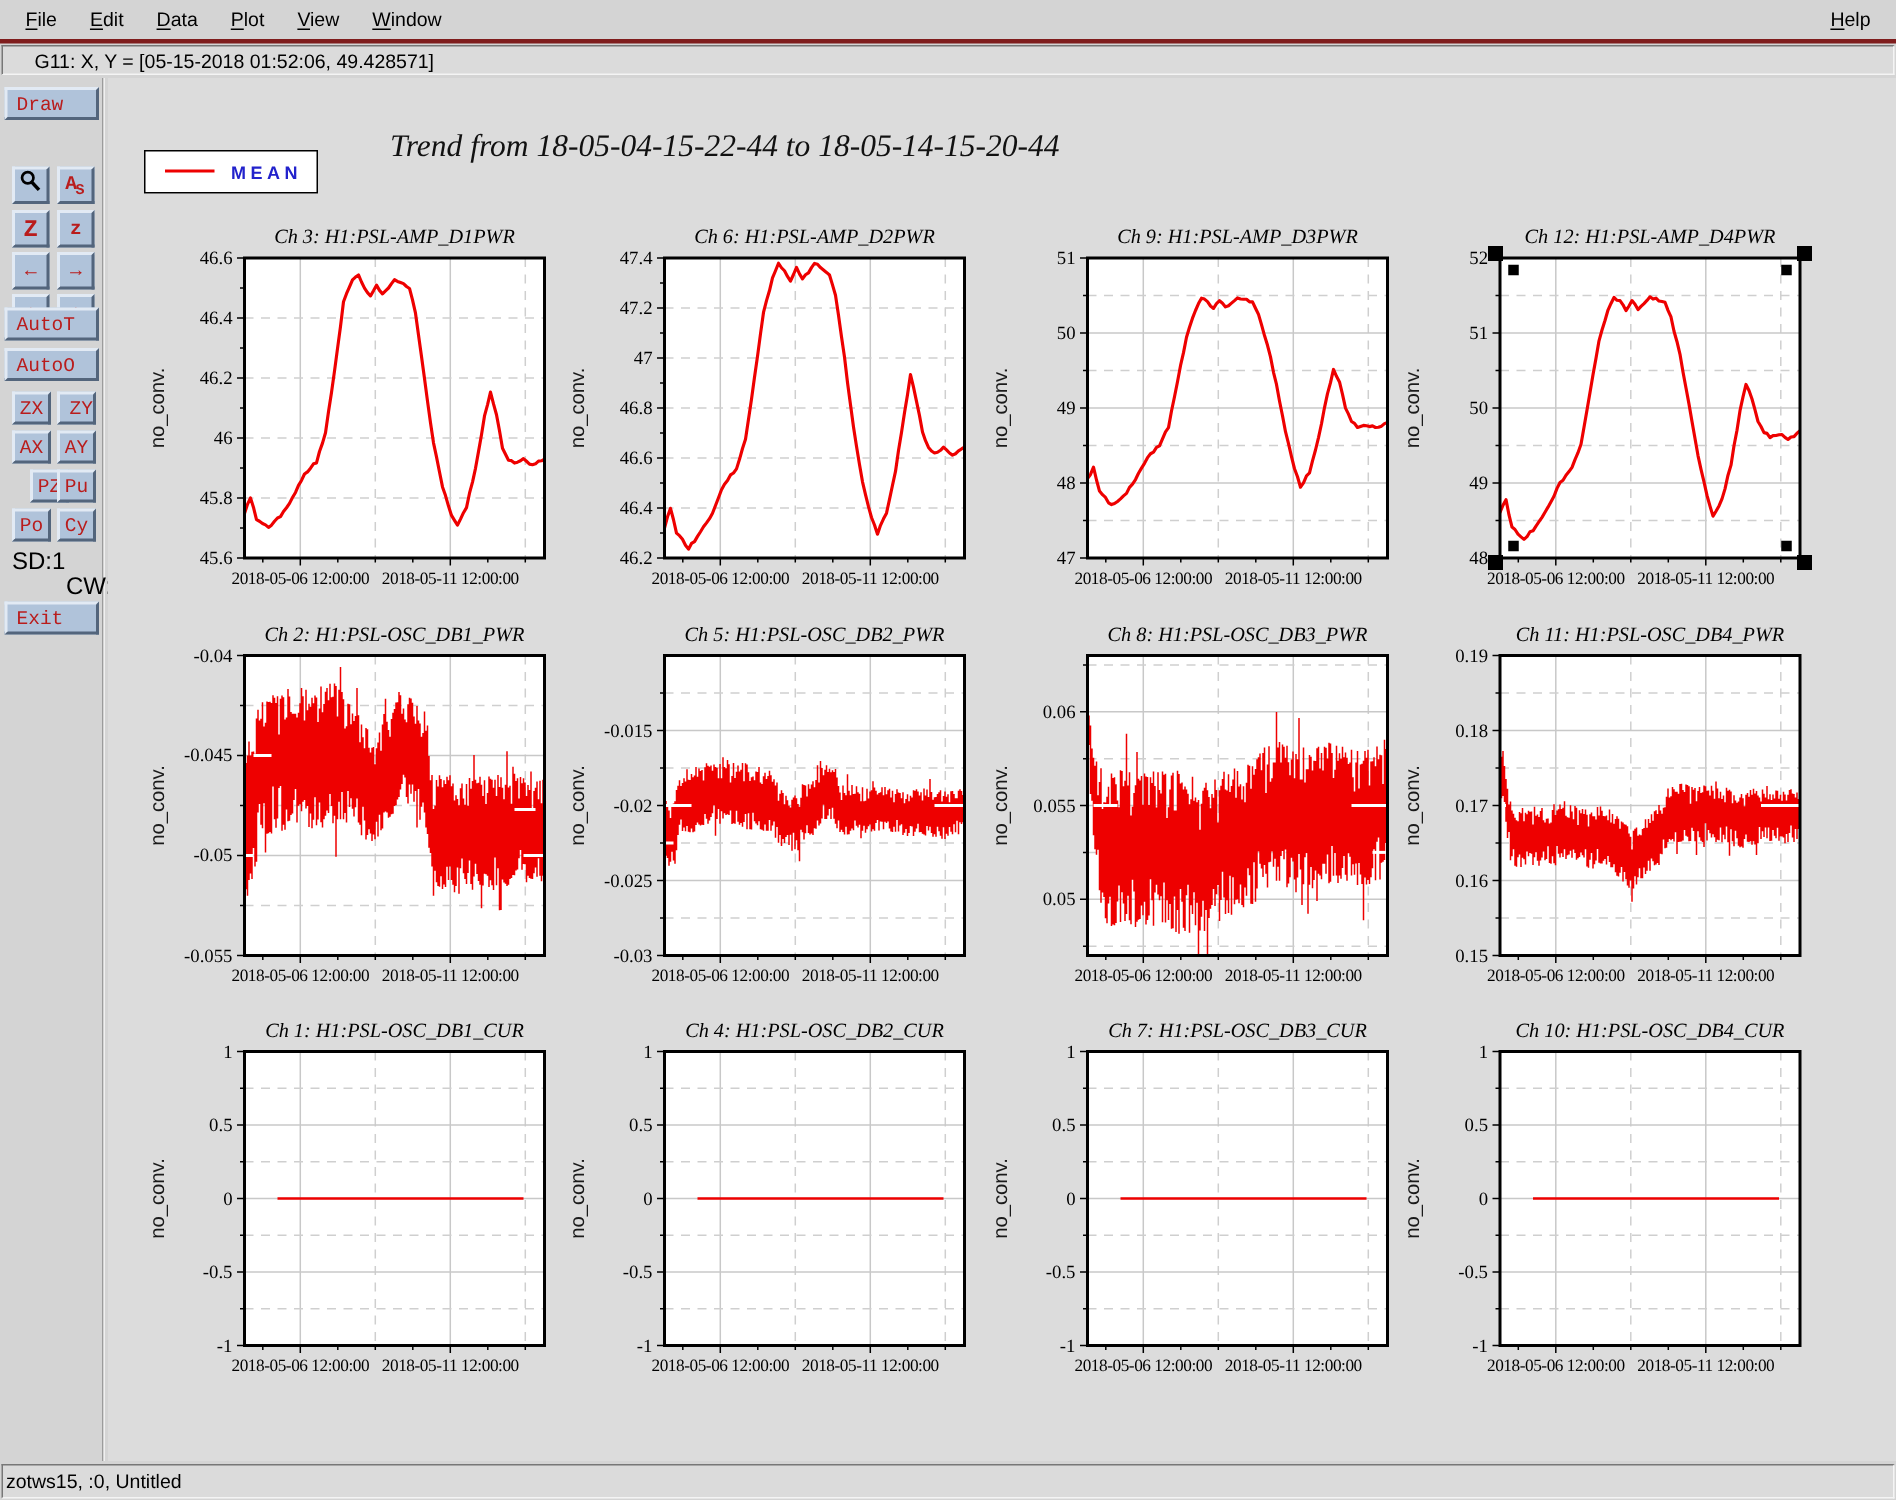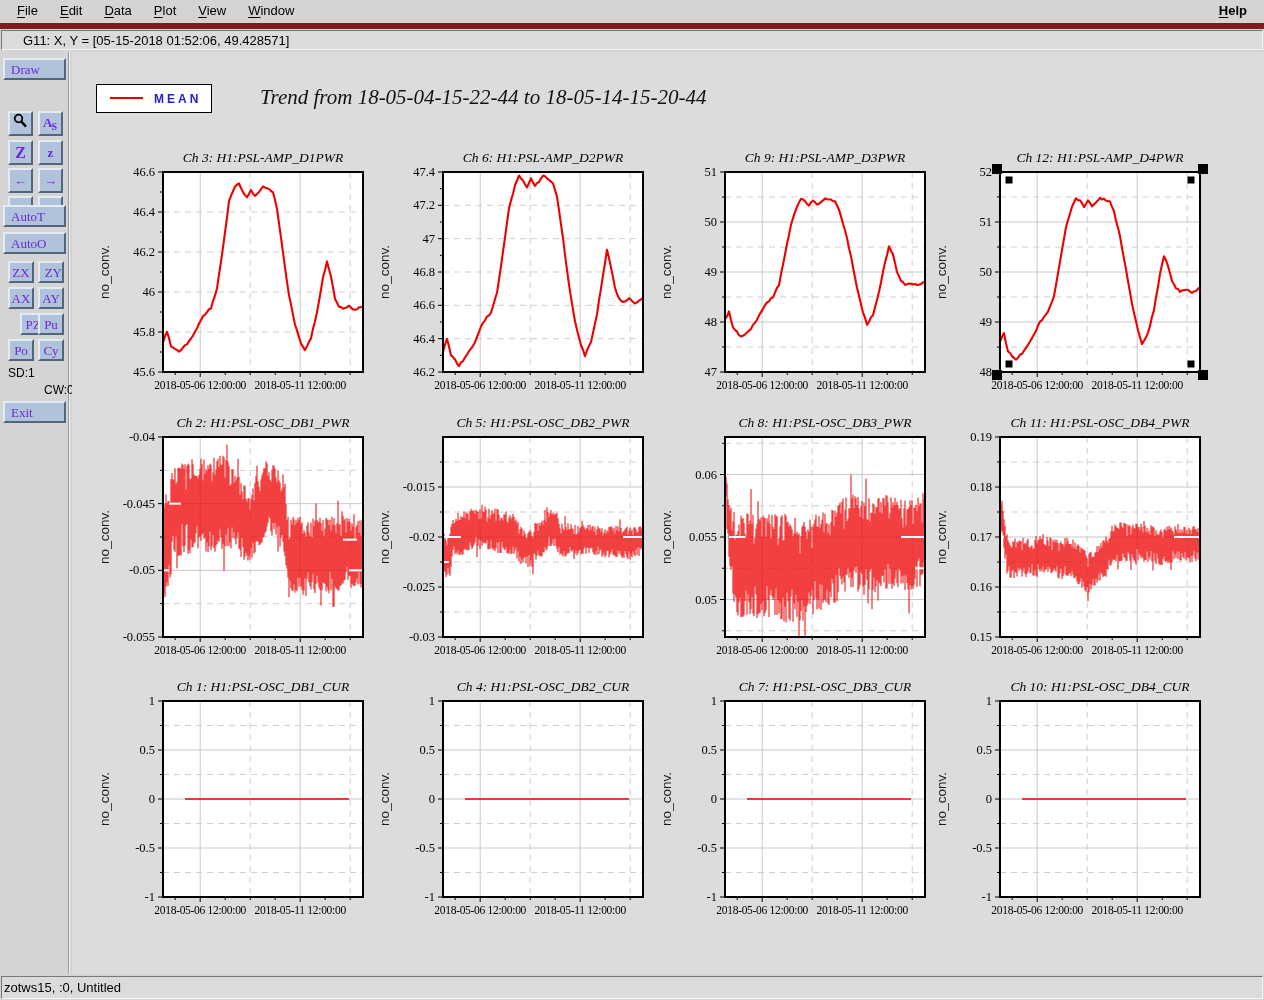--- a/index.html
+++ b/index.html
@@ -2,42 +2,42 @@
 <html><head>
 <meta charset="utf-8">
 <style>
   html,body{margin:0;padding:0;}
   body{
     width:1264px;height:1000px;position:relative;overflow:hidden;
     background:#d4d4d4;font-family:"Liberation Sans",sans-serif;color:#000;
   }
   
   .menubar{position:absolute;top:0;left:0;right:0;height:29px;background:#d4d4d4;
-    border-bottom:6px solid #7f1d1d;display:flex;align-items:flex-end;padding:0 6px;box-sizing:border-box;}
+    border-bottom:3px solid #7f1d1d;display:flex;align-items:flex-start;padding:0 6px;box-sizing:border-box;}
   .menu-item{font-size:13px;padding:5px 11px;cursor:default;}
   .menu-item .mn{text-decoration:underline;text-underline-offset:2px;}
-  .menu-help{margin-left:auto;font-weight:bold;}
+  .menu-help{margin-left:auto;}
   
   .topstatus{position:absolute;top:30px;left:1px;right:1px;height:20px;background:#dbdbdb;
     border-top:1px solid #777;border-left:1px solid #777;border-bottom:1px solid #f4f4f4;border-right:1px solid #f4f4f4;
     font-size:13px;line-height:19px;padding-left:21px;box-sizing:border-box;}
   
   .toolbar{position:absolute;top:52px;left:0;width:70px;bottom:26px;background:#d4d4d4;
     border-right:2px groove #efefef;box-sizing:border-box;}
-  .tbtn{position:absolute;background:#b0c3da;font-size:13px;color:#6d28d9;text-align:center;
+  .tbtn{position:absolute;background:#b0c3da;font-size:13px;color:#b91c1c;text-align:center;
     border-top:2px solid #e2eaf4;border-left:2px solid #e2eaf4;border-bottom:2px solid #53657c;border-right:2px solid #53657c;
-    box-sizing:border-box;padding:0;line-height:17px;font-family:Liberation Serif, serif;cursor:default;}
+    box-sizing:border-box;padding:0;line-height:17px;font-family:Liberation Mono, monospace;cursor:default;}
   .tbtn.wide{left:3px;width:63px;height:22px;text-align:left;padding-left:6px;}
   .tbtn.sq{width:25px;height:25px;line-height:20px;font-weight:bold;margin-top:26px;}
   .tbtn.pair{width:26px;height:22px;line-height:17px;}
-  .tlabel{position:absolute;left:8px;font-size:12px;}
+  .tlabel{position:absolute;left:8px;font-size:16px;}
   .subS{font-size:10px;position:relative;top:3px;left:-1px;}
   
   .canvas{position:absolute;left:72px;top:52px;right:0;bottom:26px;background:#dcdcdc;}
-  .legend{position:absolute;left:24px;top:32px;width:114px;height:27px;background:#fff;border:1px solid #000;}
+  .legend{position:absolute;left:24px;top:48px;width:114px;height:27px;background:#fff;border:1px solid #000;}
   .legend-line{position:absolute;left:13px;top:12px;width:33px;height:2px;}
   .legend-label{position:absolute;left:57px;top:7px;font-size:12px;font-weight:bold;letter-spacing:3px;}
   .main-title{position:absolute;left:188px;top:33px;font-family:"Liberation Serif","DejaVu Serif",serif;
     font-style:italic;font-size:21px;color:#111;}
   .charts{position:absolute;left:0;top:0;right:0;bottom:0;}
   .chart-svg{position:absolute;}
   
   .bottombar{position:absolute;left:1px;right:1px;bottom:1px;height:23px;background:#dbdbdb;
     border-top:1px solid #777;border-left:1px solid #777;border-bottom:1px solid #f4f4f4;border-right:1px solid #f4f4f4;
     font-size:13px;line-height:21px;padding-left:2px;box-sizing:border-box;}

